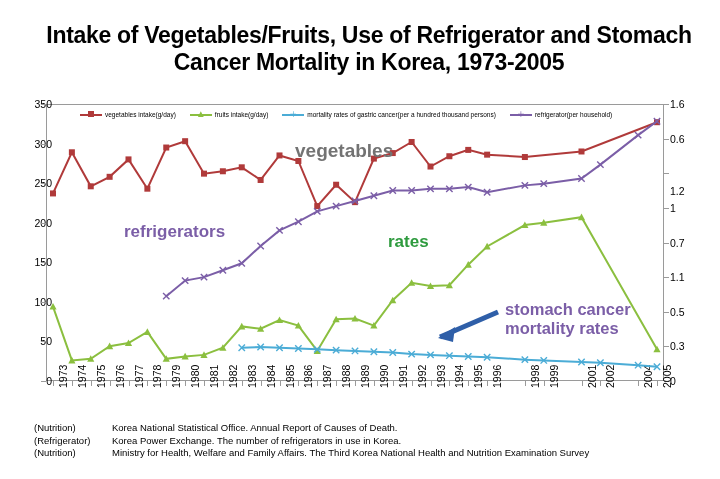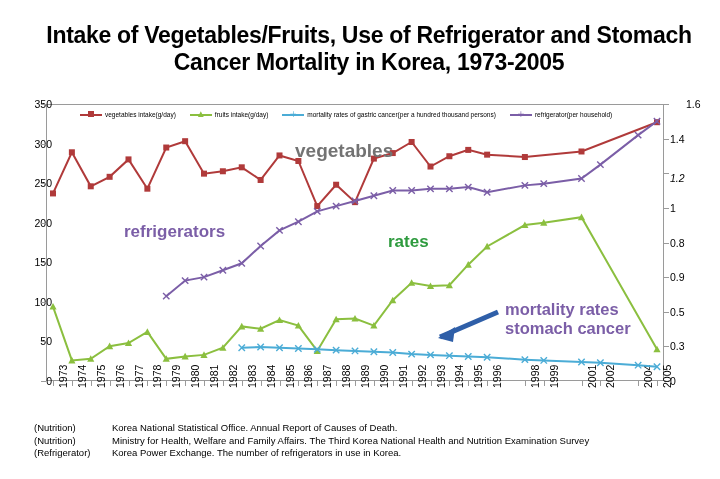--- a/index.html
+++ b/index.html
@@ -129,31 +129,31 @@
       <div class="ytick-left" style="top: 47.5714px;">300</div>
       <div class="tickmark-l" style="top: 47.5714px;"></div>
       <div class="ytick-left" style="top: 8px;">350</div>
       <div class="tickmark-l" style="top: 8px;"></div>
       <div class="ytick-right" style="top: 285px;">0</div>
       <div class="tickmark-r" style="top: 285px;"></div>
       <div class="ytick-right" style="top: 250.375px;">0.3</div>
       <div class="tickmark-r" style="top: 250.375px;"></div>
       <div class="ytick-right" style="top: 215.75px;">0.5</div>
       <div class="tickmark-r" style="top: 215.75px;"></div>
-      <div class="ytick-right" style="top: 181.125px;">0.9</div>
+      <div class="ytick-right" style="top: 181.125px;">1.1</div>
       <div class="tickmark-r" style="top: 181.125px;"></div>
-      <div class="ytick-right" style="top: 146.5px;">0.8</div>
+      <div class="ytick-right" style="top: 146.5px;">0.7</div>
       <div class="tickmark-r" style="top: 146.5px;"></div>
       <div class="ytick-right" style="top: 111.875px;">1</div>
       <div class="tickmark-r" style="top: 111.875px;"></div>
-      <div class="ytick-right" style="top: 82px; font-style: italic;">1.2</div>
+      <div class="ytick-right" style="top: 95px;">1.2</div>
       <div class="tickmark-r" style="top: 77.25px;"></div>
-      <div class="ytick-right" style="top: 42.625px;">1.4</div>
+      <div class="ytick-right" style="top: 42.625px;">0.6</div>
       <div class="tickmark-r" style="top: 42.625px;"></div>
-      <div class="ytick-right" style="top: 8px; margin-left: 16px;">1.6</div>
+      <div class="ytick-right" style="top: 8px;">1.6</div>
       <div class="tickmark-r" style="top: 8px;"></div>
       <div class="xtick" style="left: 57px;">1973</div>
       <div class="xtickmark" style="left: 53px;"></div>
       <div class="xtick" style="left: 75.875px;">1974</div>
       <div class="xtickmark" style="left: 71.875px;"></div>
       <div class="xtick" style="left: 94.75px;">1975</div>
       <div class="xtickmark" style="left: 90.75px;"></div>
       <div class="xtick" style="left: 113.625px;">1976</div>
       <div class="xtickmark" style="left: 109.625px;"></div>
       <div class="xtick" style="left: 132.5px;">1977</div>
@@ -315,27 +315,27 @@
       <path d="M578.3,79.24375000000002L584.7,85.64375000000003M584.7,79.24375000000002L578.3,85.64375000000003" stroke="#7b5ea7" stroke-width="1.4" fill="none"></path>
       <path d="M597.175,65.39375L603.575,71.79375M603.575,65.39375L597.175,71.79375" stroke="#7b5ea7" stroke-width="1.4" fill="none"></path>
       <path d="M634.925,35.96250000000002L641.325,42.362500000000026M641.325,35.96250000000002L634.925,42.362500000000026" stroke="#7b5ea7" stroke-width="1.4" fill="none"></path>
       <path d="M653.8,22.1125L660.2,28.5125M660.2,22.1125L653.8,28.5125" stroke="#7b5ea7" stroke-width="1.4" fill="none"></path>
     </svg>
 
   <div class="ann" id="ann-veg">vegetables</div>
   <div class="ann" id="ann-ref">refrigerators</div>
   <div class="ann" id="ann-fru">rates</div>
   <div class="ann" id="ann-smc">
+      <div>stomach cancer</div>
       <div>mortality rates</div>
-      <div>stomach cancer</div>
     </div>
 
   <svg id="arrow" width="720" height="310" style="position:absolute;left:0;top:0;pointer-events:none;">
     <line x1="498" y1="216" x2="440" y2="241" stroke="#2f5fa8" stroke-width="5"></line>
     <polygon points="438,242 455,231 453,246" fill="#2f5fa8"></polygon>
   </svg>
 </div>
 
 <div id="footer">
     <div><span class="lbl">(Nutrition)</span><span>Korea National Statistical Office.  Annual Report of Causes of Death.</span></div>
+    <div><span class="lbl">(Refrigerator)</span><span>Korea Power Exchange. The number of refrigerators in use in Korea.</span></div>
     <div><span class="lbl">(Nutrition)</span><span>Ministry for Health, Welfare and Family Affairs. The Third Korea National Health and Nutrition Examination Survey</span></div>
-    <div><span class="lbl">(Refrigerator)</span><span>Korea Power Exchange. The number of refrigerators in use in Korea.</span></div>
   </div>
 
 </body></html>

